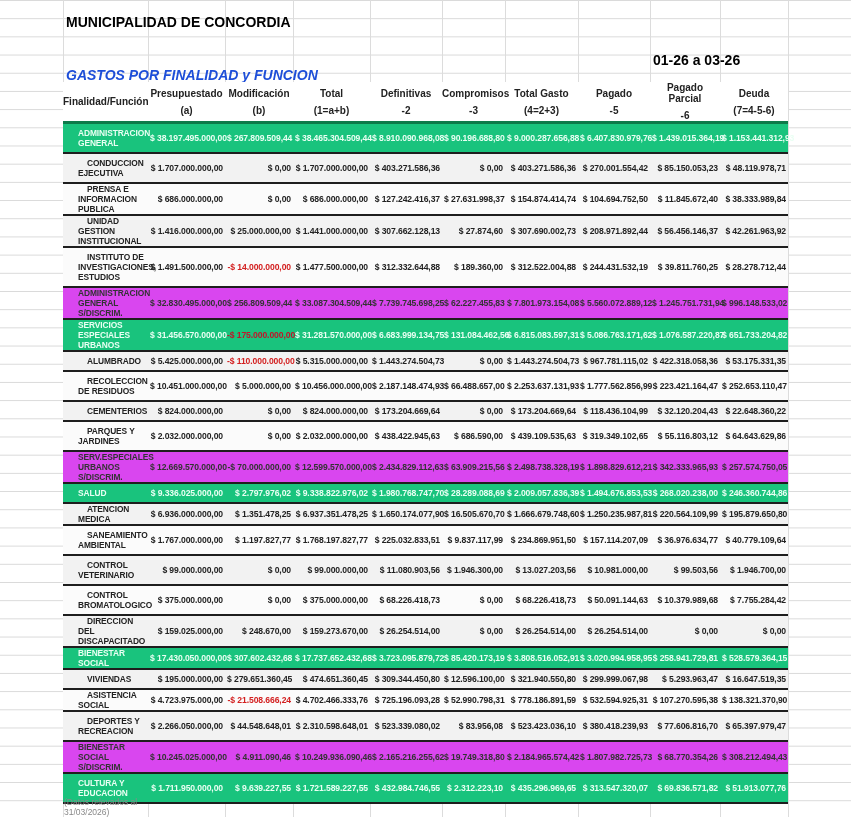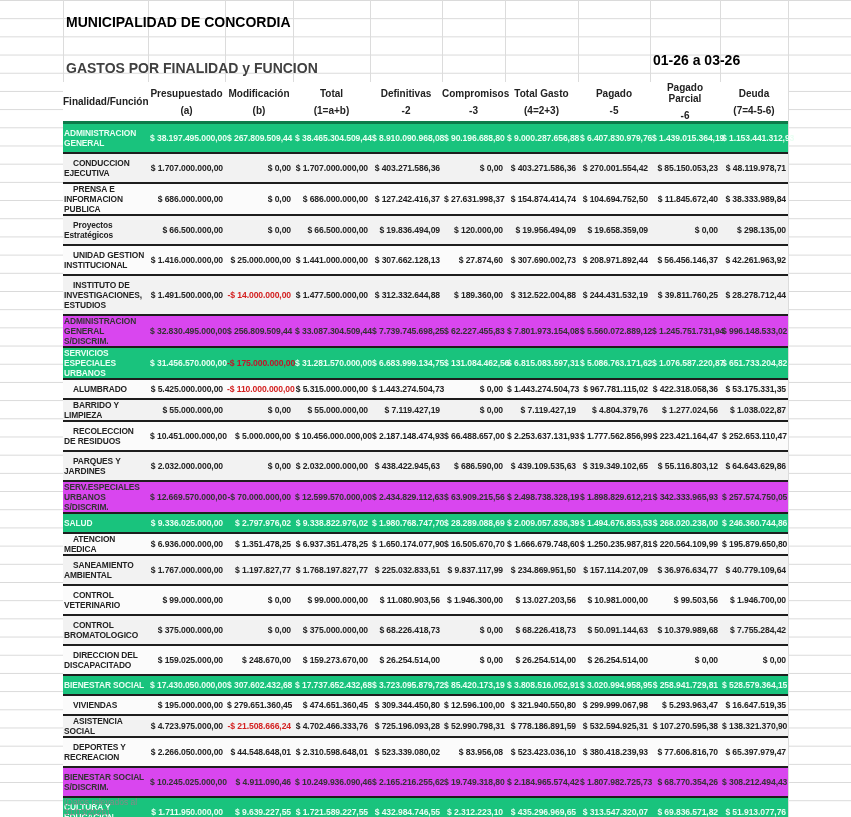--- a/index.html
+++ b/index.html
@@ -3,28 +3,28 @@
 <meta charset="utf-8">
 <style>
   html,body{margin:0;padding:0;background:#fff;}
   body{width:851px;height:817px;position:relative;overflow:hidden;font-family:"Liberation Sans",sans-serif;}
   .grid{position:absolute;left:0;top:0;width:851px;height:817px;
     background-image:
       linear-gradient(to bottom,#d9d9d9 1px,transparent 1px);
     background-size:851px 18.2px;}
   .vline{position:absolute;top:0;width:1px;height:817px;background:#dcdcdc;}
   .title{position:absolute;left:66px;top:14px;font-size:14px;font-weight:bold;color:#000;}
-  .subtitle{position:absolute;left:66px;top:60px;font-size:14px;font-weight:bold;color:#404040;}
+  .subtitle{position:absolute;left:66px;top:67px;font-size:14px;font-weight:bold;color:#1d4ed8;font-style:italic;}
   .period{position:absolute;left:653px;top:52px;font-size:14px;font-weight:bold;color:#000;}
   .sheet{position:absolute;left:63px;top:82px;width:725px;background:#fff;}
   table{border-collapse:collapse;width:725px;table-layout:fixed;}
   th{font-size:10px;font-weight:bold;color:#222;background:#fff;padding:0;height:31px;vertical-align:middle;}
   th .l2{display:block;margin-top:6px;}
   td{font-size:8.6px;color:#222;padding:0 2px;height:18px;white-space:nowrap;text-align:right;vertical-align:middle;font-weight:bold;letter-spacing:-0.1px;}
-  td.lab{text-align:left;white-space:normal;line-height:10px;padding-left:1px;font-size:8.4px;}
+  td.lab{text-align:left;white-space:normal;line-height:10px;padding-left:15px;font-size:8.4px;}
   tr.sub td.lab .in{padding-left:9px;}
   tr.sub td{border-bottom:2px solid #1e1e1e;background:#fbfbfb;}
   tr.sub:nth-child(even) td{background:#f2f2f2;}
   tr.grp td{background:#19c37d;color:#e9fff3;border-bottom:2px solid #1e1e1e;}
   tr.tot td{background:#d946ef;color:#333;border-bottom:2px solid #1e1e1e;}
   td.neg{color:#d32020;text-align:right;}
   tr.grp td.neg{color:#c0152a;}
   tr.tall td{height:28px;}
   tr.xtall td{height:38px;}
   .note{position:absolute;left:64px;top:797px;font-size:8.5px;color:#888;line-height:10px;}
@@ -109,32 +109,20 @@
           <td>$ 0,00</td>
           <td>$ 686.000.000,00</td>
           <td>$ 127.242.416,37</td>
           <td>$ 27.631.998,37</td>
           <td>$ 154.874.414,74</td>
           <td>$ 104.694.752,50</td>
           <td>$ 11.845.672,40</td>
           <td>$ 38.333.989,84</td>
         </tr>
         <tr class="sub tall">
-          <td class="lab"><span class="in">Proyectos Estratégicos</span></td>
-          <td>$ 66.500.000,00</td>
-          <td>$ 0,00</td>
-          <td>$ 66.500.000,00</td>
-          <td>$ 19.836.494,09</td>
-          <td>$ 120.000,00</td>
-          <td>$ 19.956.494,09</td>
-          <td>$ 19.658.359,09</td>
-          <td>$ 0,00</td>
-          <td>$ 298.135,00</td>
-        </tr>
-        <tr class="sub tall">
           <td class="lab"><span class="in">UNIDAD GESTION INSTITUCIONAL</span></td>
           <td>$ 1.416.000.000,00</td>
           <td>$ 25.000.000,00</td>
           <td>$ 1.441.000.000,00</td>
           <td>$ 307.662.128,13</td>
           <td>$ 27.874,60</td>
           <td>$ 307.690.002,73</td>
           <td>$ 208.971.892,44</td>
           <td>$ 56.456.146,37</td>
           <td>$ 42.261.963,92</td>
@@ -180,43 +168,43 @@
           <td>$ 5.425.000.000,00</td>
           <td class="neg">-$ 110.000.000,00</td>
           <td>$ 5.315.000.000,00</td>
           <td>$ 1.443.274.504,73</td>
           <td>$ 0,00</td>
           <td>$ 1.443.274.504,73</td>
           <td>$ 967.781.115,02</td>
           <td>$ 422.318.058,36</td>
           <td>$ 53.175.331,35</td>
         </tr>
-        <tr class="sub">
-          <td class="lab"><span class="in">BARRIDO Y LIMPIEZA</span></td>
-          <td>$ 55.000.000,00</td>
-          <td>$ 0,00</td>
-          <td>$ 55.000.000,00</td>
-          <td>$ 7.119.427,19</td>
-          <td>$ 0,00</td>
-          <td>$ 7.119.427,19</td>
-          <td>$ 4.804.379,76</td>
-          <td>$ 1.277.024,56</td>
-          <td>$ 1.038.022,87</td>
-        </tr>
         <tr class="sub tall">
           <td class="lab"><span class="in">RECOLECCION DE RESIDUOS</span></td>
           <td>$ 10.451.000.000,00</td>
           <td>$ 5.000.000,00</td>
           <td>$ 10.456.000.000,00</td>
           <td>$ 2.187.148.474,93</td>
           <td>$ 66.488.657,00</td>
           <td>$ 2.253.637.131,93</td>
           <td>$ 1.777.562.856,99</td>
           <td>$ 223.421.164,47</td>
           <td>$ 252.653.110,47</td>
+        </tr>
+        <tr class="sub">
+          <td class="lab"><span class="in">CEMENTERIOS</span></td>
+          <td>$ 824.000.000,00</td>
+          <td>$ 0,00</td>
+          <td>$ 824.000.000,00</td>
+          <td>$ 173.204.669,64</td>
+          <td>$ 0,00</td>
+          <td>$ 173.204.669,64</td>
+          <td>$ 118.436.104,99</td>
+          <td>$ 32.120.204,43</td>
+          <td>$ 22.648.360,22</td>
         </tr>
         <tr class="sub tall">
           <td class="lab"><span class="in">PARQUES Y JARDINES</span></td>
           <td>$ 2.032.000.000,00</td>
           <td>$ 0,00</td>
           <td>$ 2.032.000.000,00</td>
           <td>$ 438.422.945,63</td>
           <td>$ 686.590,00</td>
           <td>$ 439.109.535,63</td>
           <td>$ 319.349.102,65</td>

